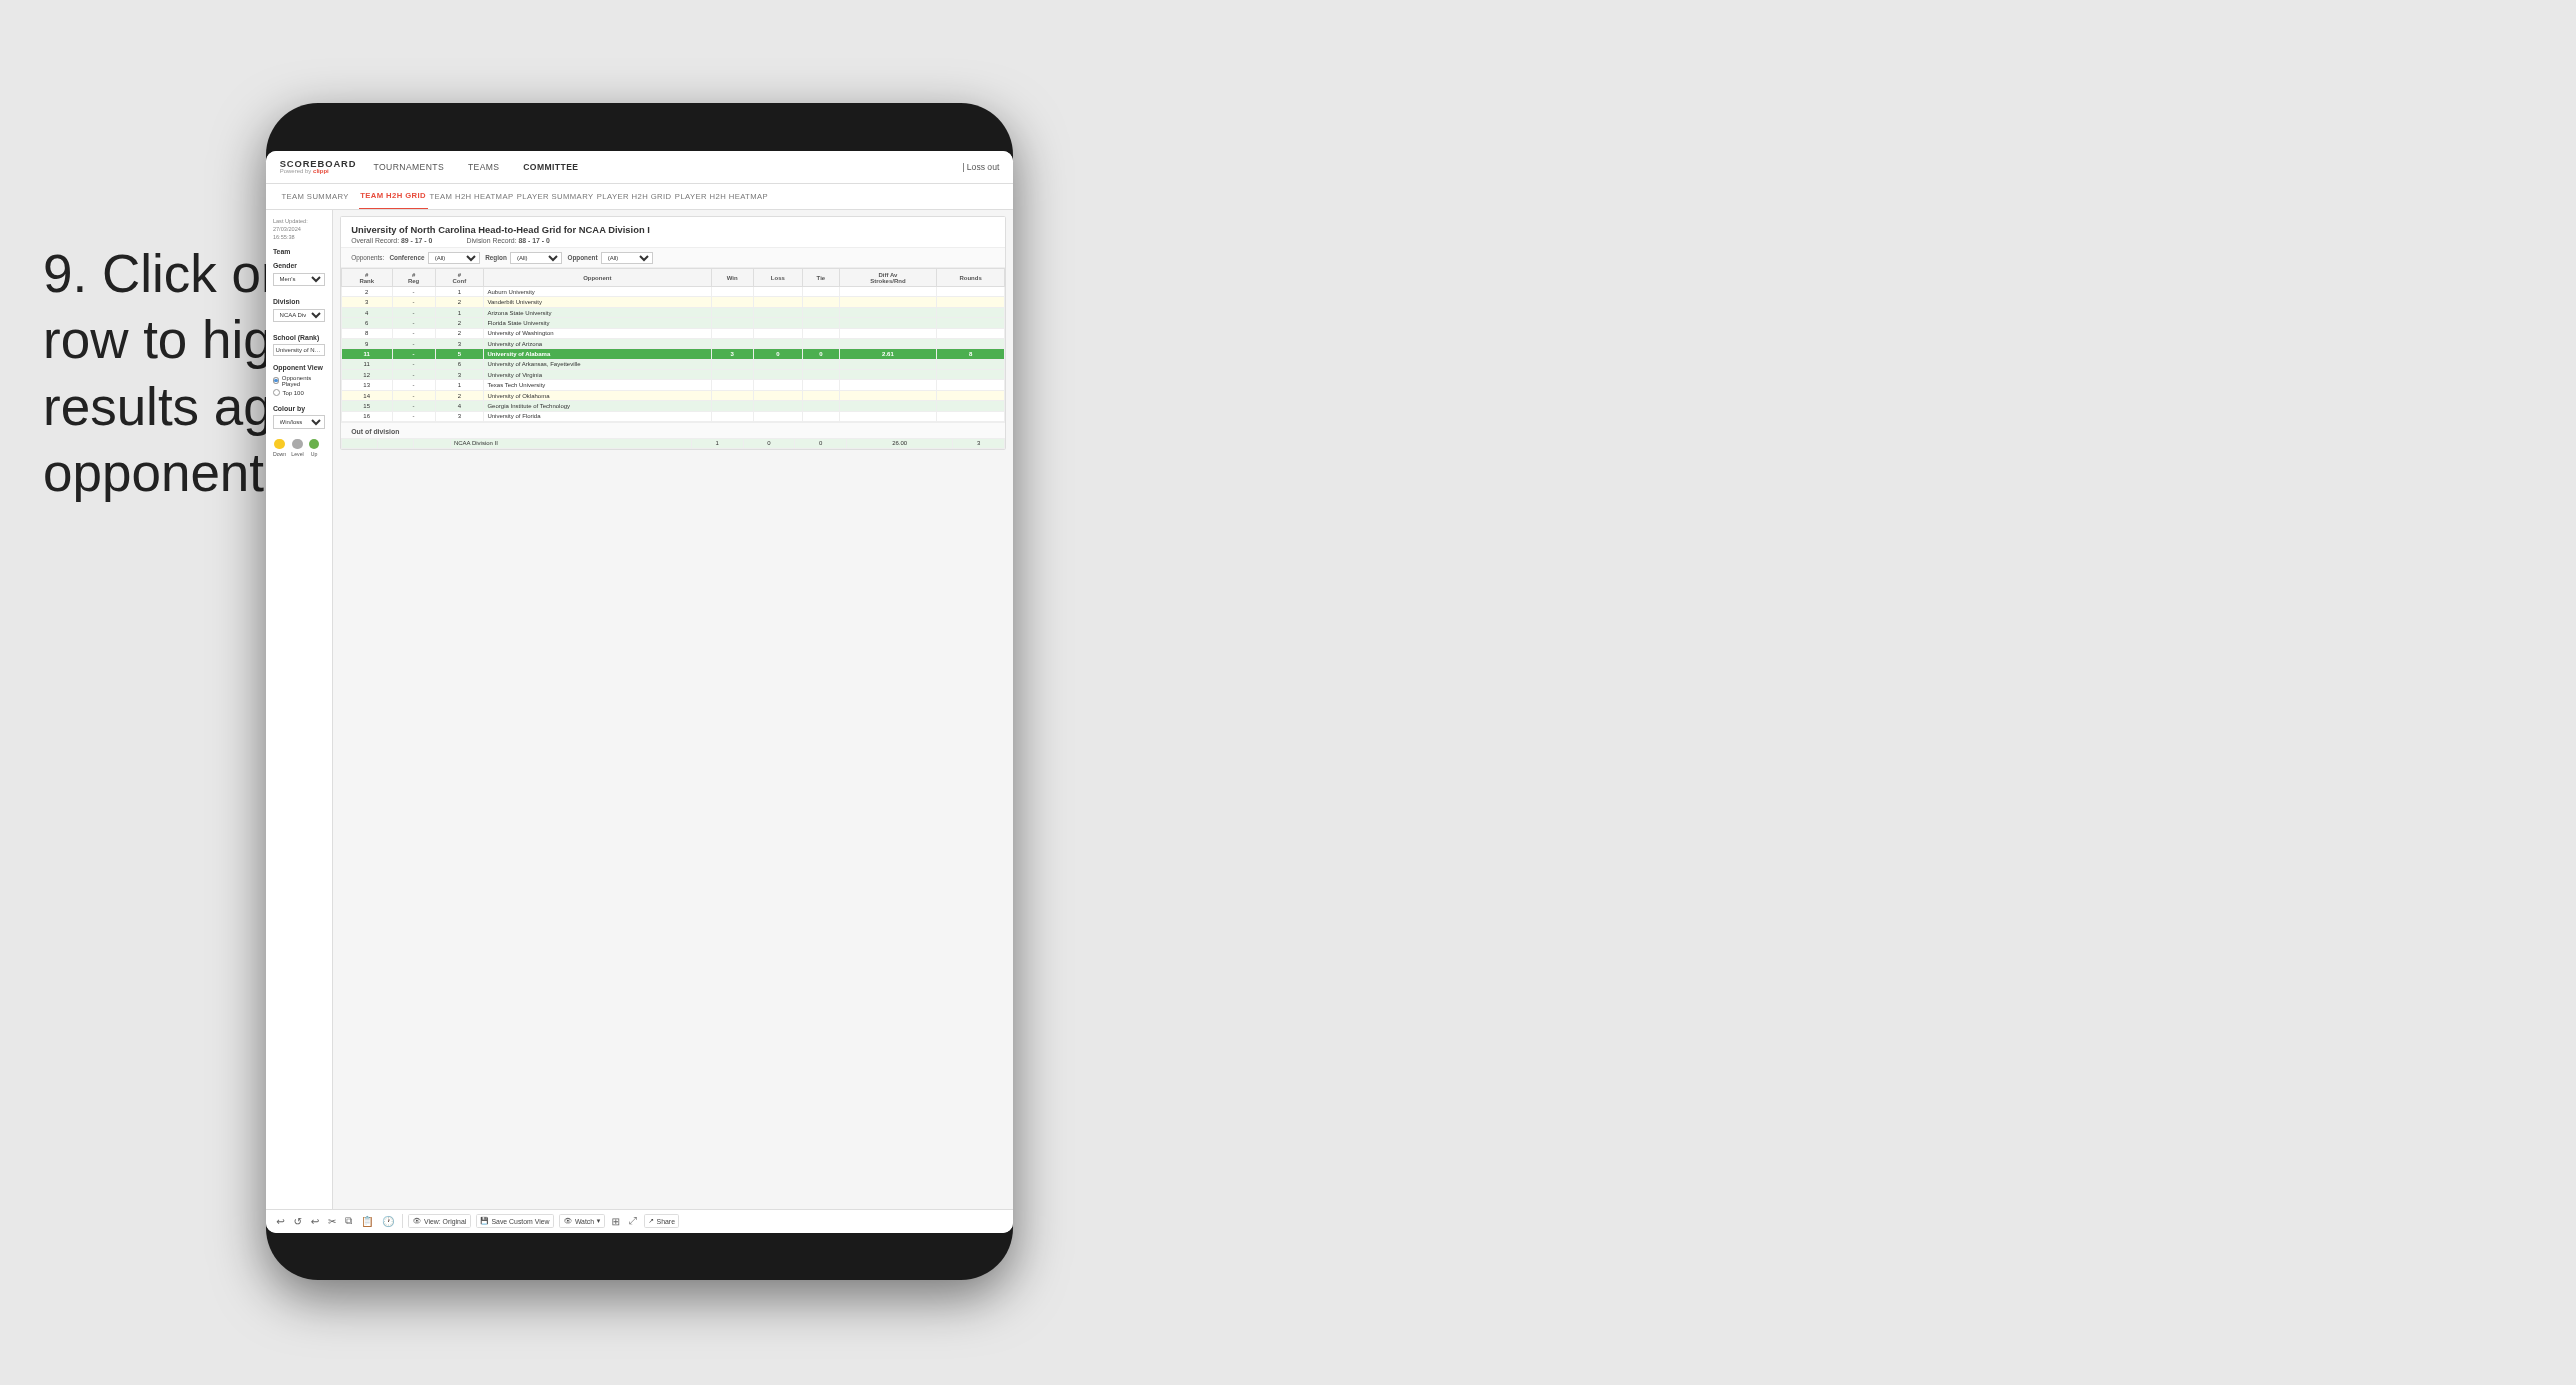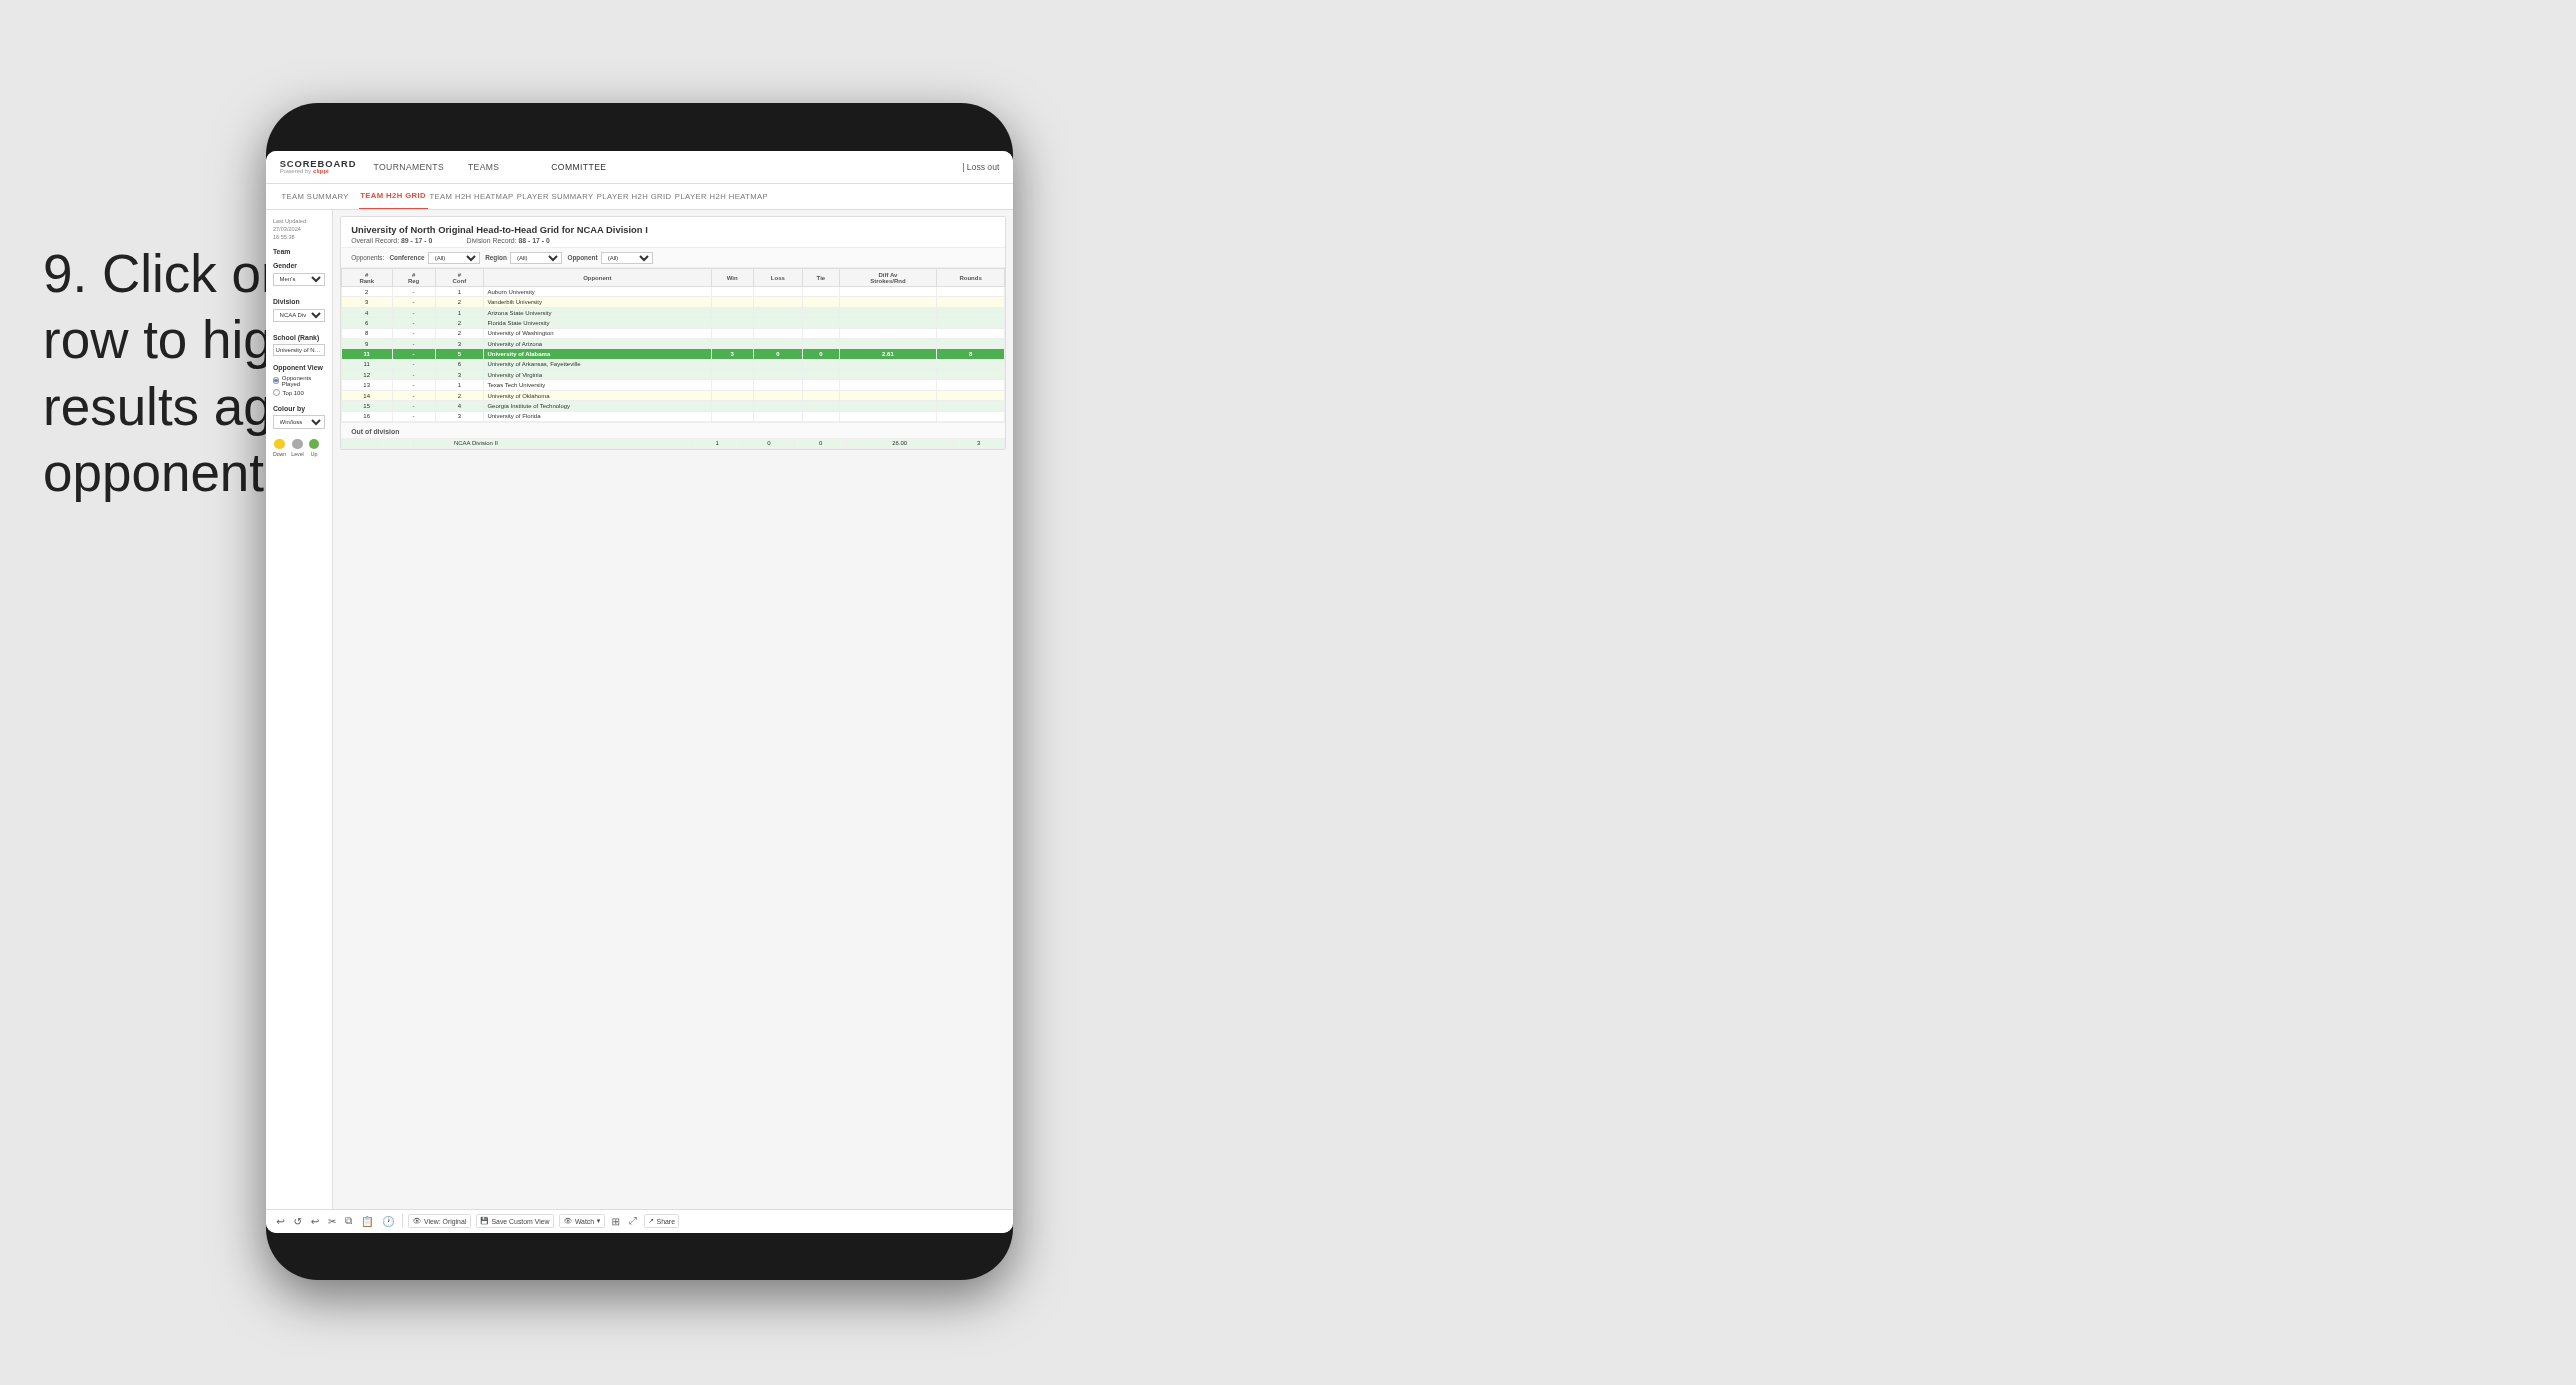--- a/index.html
+++ b/index.html
@@ -94,22 +94,21 @@
       font-size: 8.6px;
       color: #555;
       cursor: pointer;
       padding: 0 3.4px;
       text-transform: uppercase;
       letter-spacing: 0.4px;
     }
 
     .nav-item.active {
       color: #333;
-      font-weight: normal;
-      margin-left: 28px;
+      font-weight: bold;
     }
 
     .sign-out {
       font-size: 8.6px;
       color: #555;
       cursor: pointer;
     }
 
     
     .sub-nav {
@@ -543,21 +542,21 @@
             <div class="legend-circle" style="background:#6ab04c;"></div>
             <span>Up</span>
           </div>
         </div>
       </div>
 
       <div class="content-panel">
         <div class="panel-inner">
 
           <div class="panel-header">
-            <div class="panel-title">University of North Original Head-to-Head Grid for NCAA Division I</div>
+            <div class="panel-title">University of North Carolina Head-to-Head Grid for NCAA Division I</div>
             <div class="panel-records">
               <span>
                 <span>Overall Record:</span>
                 <strong>89 - 17 - 0</strong>
               </span>
               <span>
                 <span>Division Record:</span>
                 <strong>88 - 17 - 0</strong>
               </span>
             </div>

